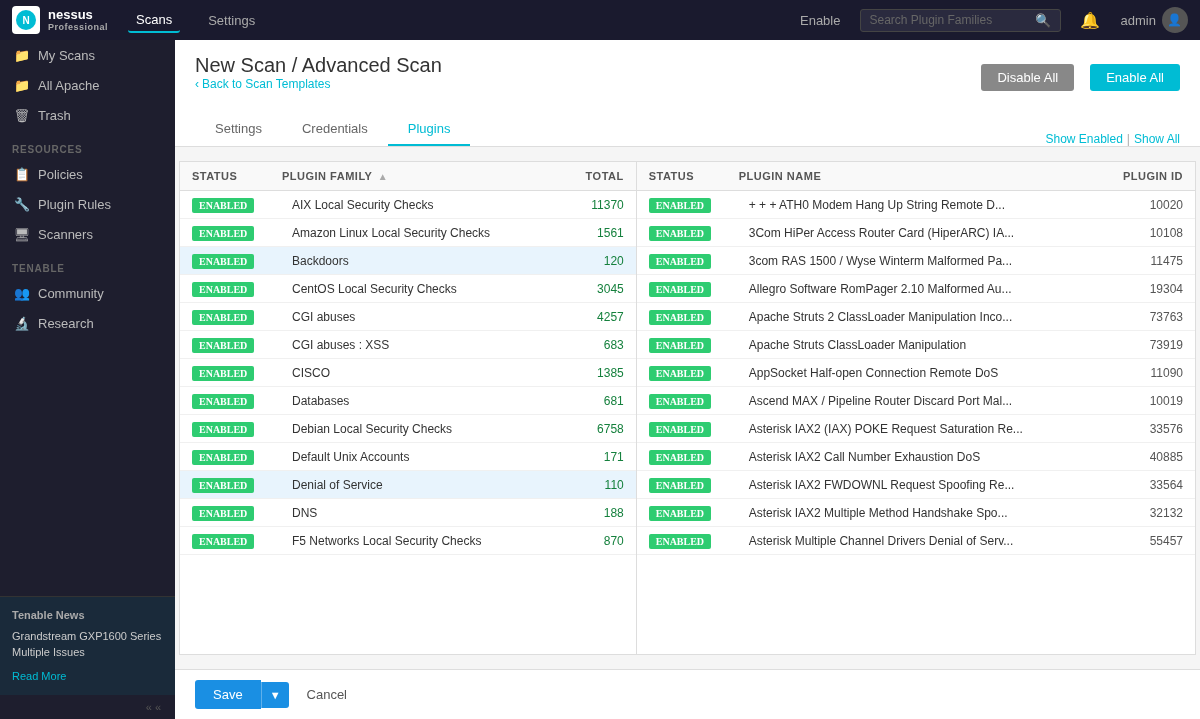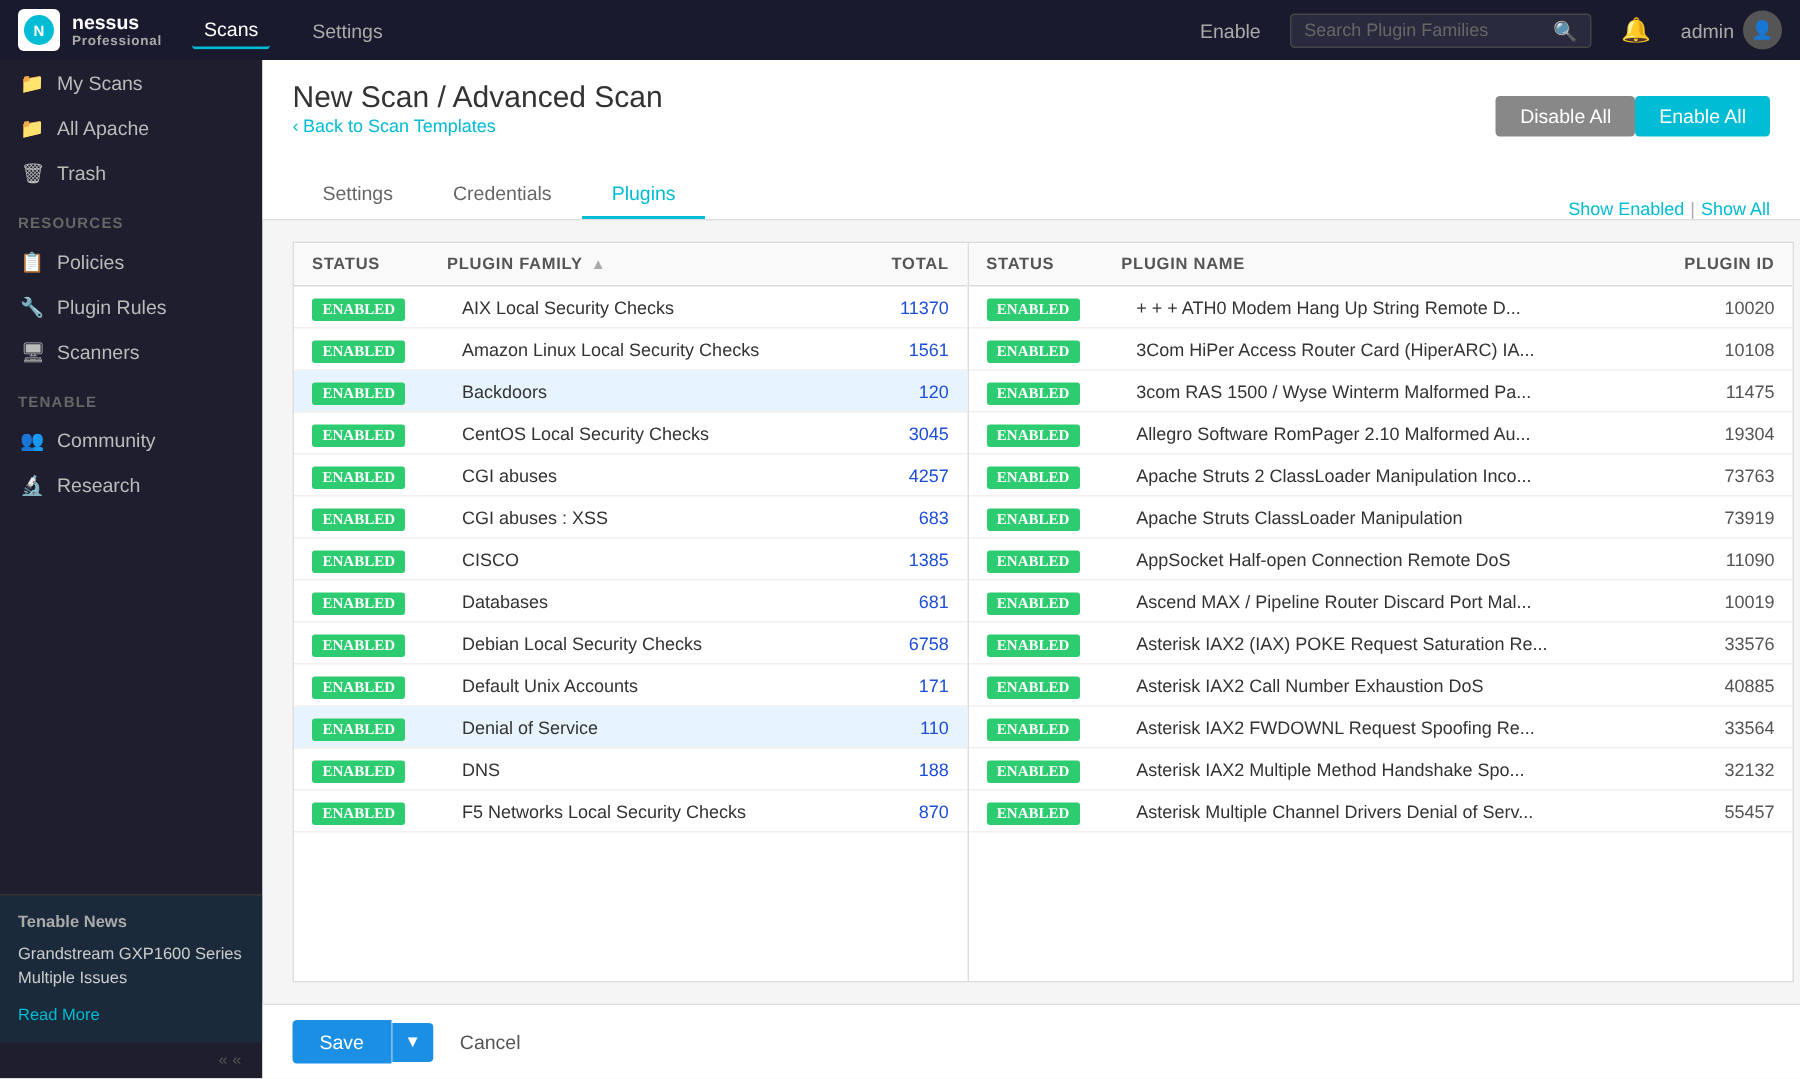--- a/index.html
+++ b/index.html
@@ -36,48 +36,48 @@
     .news-link { color: #00bcd4; font-size: 11px; cursor: pointer; }
     .sidebar-collapse { padding: 6px 14px; color: #555; font-size: 11px; cursor: pointer; display: flex; justify-content: flex-end; }
 
     
     .content { flex: 1; display: flex; flex-direction: column; overflow: hidden; background: #f5f5f5; }
 
     
     .page-header { background: white; padding: 14px 20px 0; border-bottom: 1px solid #ddd; flex-shrink: 0; }
     .page-title-row { display: flex; align-items: center; justify-content: space-between; margin-bottom: 12px; }
     .page-title { font-size: 20px; font-weight: 400; color: #333; }
-    .header-actions { display: flex; gap: 0; }
+    .header-actions { display: flex; gap: 16px; }
     .btn-disable { background: #888; color: white; border: none; padding: 6px 16px; border-radius: 3px; cursor: pointer; font-size: 13px; }
     .btn-enable { background: #00bcd4; color: white; border: none; padding: 6px 16px; border-radius: 3px; cursor: pointer; font-size: 13px; }
     .back-link { color: #00bcd4; font-size: 12px; cursor: pointer; display: flex; align-items: center; gap: 3px; margin-bottom: 10px; }
     .tabs { display: flex; gap: 0; }
     .tab { padding: 8px 20px; cursor: pointer; font-size: 13px; color: #666; border-bottom: 2px solid transparent; }
     .tab.active { color: #00bcd4; border-bottom: 2px solid #00bcd4; }
 
     
     .show-filters { display: flex; align-items: center; gap: 4px; font-size: 12px; color: #00bcd4; }
     .show-filters .sep { color: #aaa; }
 
     
-    .plugin-content { flex: 1; overflow: hidden; display: flex; flex-direction: column; padding: 14px 4px; margin-left: 16px; }
+    .plugin-content { flex: 1; overflow: hidden; display: flex; flex-direction: column; padding: 14px 4px; }
     .plugin-tables { display: flex; gap: 0; flex: 1; overflow: hidden; background: white; border: 1px solid #ddd; }
 
     
     .left-table { width: 45%; display: flex; flex-direction: column; border-right: 1px solid #ddd; overflow: hidden; }
     .table-header { display: flex; align-items: center; padding: 8px 12px; background: #f9f9f9; border-bottom: 1px solid #ddd; font-size: 11px; font-weight: 600; color: #555; text-transform: uppercase; letter-spacing: 0.5px; flex-shrink: 0; }
     .col-status { width: 90px; flex-shrink: 0; }
     .col-family { flex: 1; }
     .col-total { width: 70px; text-align: right; }
     .table-body { overflow-y: auto; flex: 1; }
     .table-row { display: flex; align-items: center; padding: 6px 12px; border-bottom: 1px solid #f0f0f0; cursor: pointer; }
     .table-row.selected { background: #e8f4fd; }
     .badge-enabled { background: #2ecc71; color: white; font-size: 10px; font-weight: 600; padding: 2px 7px; border-radius: 2px; width: 68px; text-align: center; flex-shrink: 0; font-family: Liberation Serif, serif; }
     .col-family-val { flex: 1; padding-left: 10px; font-size: 12px; color: #333; }
-    .col-total-val { width: 70px; text-align: right; font-size: 12px; color: #1d4ed8; }
+    .col-total-val { width: 70px; text-align: right; font-size: 12px; color: #15803d; }
 
     
     .right-table { flex: 1; display: flex; flex-direction: column; overflow: hidden; }
     .col-plugin-name { flex: 1; }
     .col-plugin-id { width: 80px; text-align: right; }
     .col-plugin-name-val { flex: 1; padding-left: 10px; font-size: 12px; color: #333; overflow: hidden; text-overflow: ellipsis; white-space: nowrap; }
     .col-plugin-id-val { width: 80px; text-align: right; font-size: 12px; color: #555; }
 
     
     .footer { background: white; border-top: 1px solid #ddd; padding: 10px 20px; display: flex; align-items: center; gap: 0; flex-shrink: 0; }

